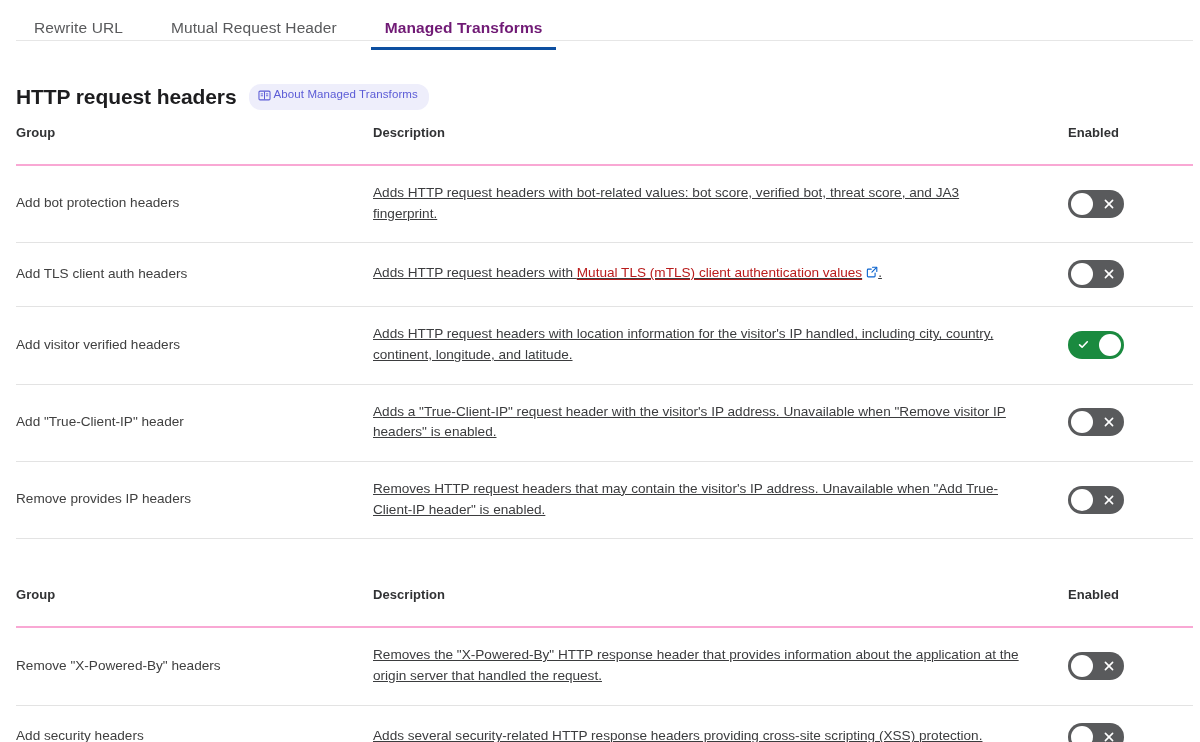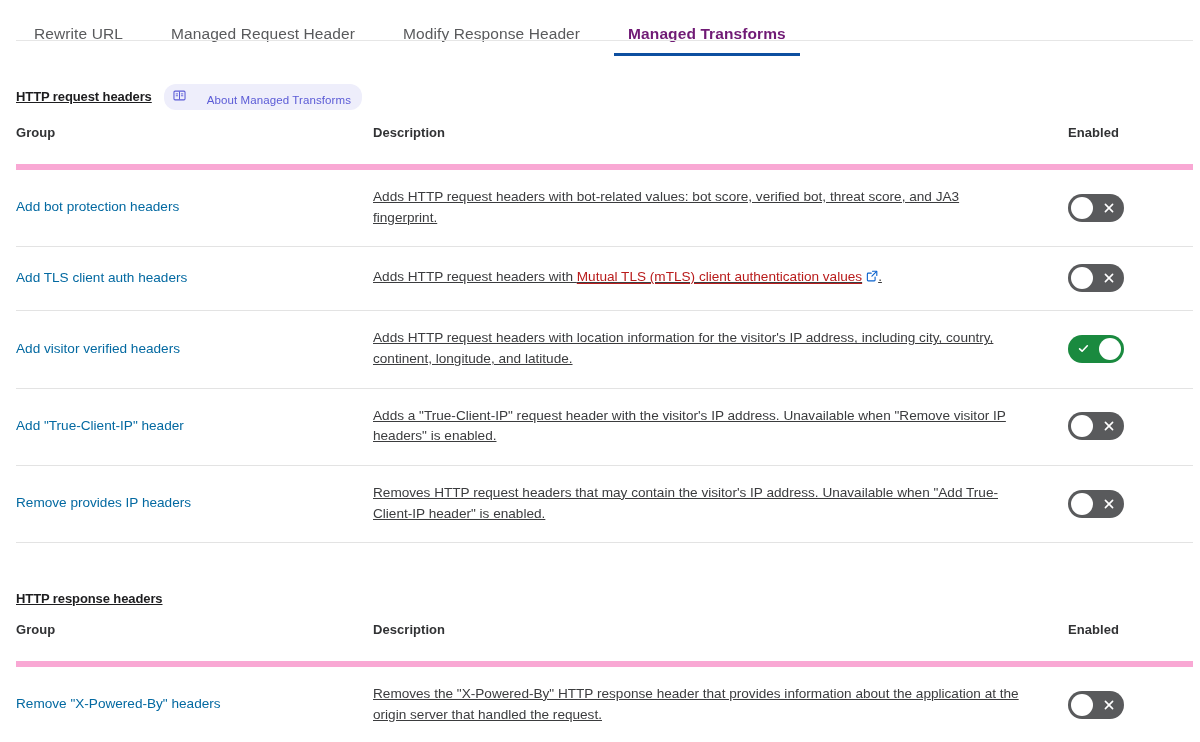--- a/index.html
+++ b/index.html
@@ -15,21 +15,21 @@
     overflow: hidden;
     font-family: "Liberation Sans", sans-serif;
     color: #232324;
     -webkit-font-smoothing: antialiased;
   }
 
   
   .tabbar {
     position: relative;
     height: 41px;
-    padding: 14px 0 0 16px;
+    padding: 8px 0 0 16px;
     display: flex;
     align-items: flex-start;
   }
   .tabbar::after {
     content: "";
     position: absolute;
     left: 16px;
     right: 7px;
     bottom: 0;
     height: 1px;
@@ -67,32 +67,31 @@
   .section.first { margin-top: 43px; }
   .section.second { margin-top: 48px; }
 
   .section-head {
     display: flex;
     align-items: center;
     gap: 12px;
     margin-bottom: 15px;
   }
   .section-title {
-    font-size: 13px;
+    font-size: 21px;
     font-weight: 700;
     color: #1d1d1f;
     letter-spacing: -0.1px;
     line-height: 1.2;
-    text-decoration: underline;
   }
 
   .about-badge {
     display: inline-flex;
-    align-items: flex-end;
-    gap: 21px;
+    align-items: flex-start;
+    gap: 3px;
     background: #eeeefb;
     border-radius: 12px;
     padding: 4px 11px 4px 9px;
     cursor: pointer;
     white-space: nowrap;
   }
   .about-badge .label {
     font-size: 11.5px;
     color: #5b5bd6;
     letter-spacing: 0.1px;
@@ -108,35 +107,35 @@
   table.mt col.c-group { width: 357px; }
   table.mt col.c-desc  { width: auto; }
   table.mt col.c-en    { width: 125px; }
 
   table.mt thead th {
     text-align: left;
     font-size: 13px;
     font-weight: 700;
     color: #313234;
     padding: 0 0 24px 0;
-    border-bottom: 6px solid #f9a8d4;
+    border-bottom: 2px solid #f9a8d4;
     vertical-align: bottom;
     letter-spacing: 0.05px;
   }
   table.mt tbody td {
     border-bottom: 1px solid #e3e3e3;
     padding: 17px 0 18px 0;
     vertical-align: middle;
     font-size: 13.6px;
     color: #3b3c3e;
     line-height: 1.52;
   }
   table.mt tbody td.group {
     padding-right: 16px;
-    color: #0369a1;
+    color: #404040;
   }
   table.mt tbody td.desc {
     padding-right: 46px;
     color: #3b3c3e;
     text-decoration: underline;
   }
   table.mt tbody td.enabled {
     padding-left: 0;
   }
 
@@ -182,22 +181,21 @@
   }
   .toggle.on { background: #1a8a3f; }
   .toggle.on .knob { left: auto; right: 3px; }
   .toggle.on .mark { right: auto; left: 0; }
 </style>
 </head>
 <body>
 
 <div class="tabbar">
   <div class="tab">Rewrite URL</div>
-  <div class="tab">Managed Request Header</div>
-  <div class="tab">Modify Response Header</div>
+  <div class="tab">Mutual Request Header</div>
   <div class="tab active">Managed Transforms</div>
 </div>
 
 <div class="section first">
   <div class="section-head">
     <div class="section-title">HTTP request headers</div>
     <div class="about-badge">
       <span class="book-icon">
         <svg width="13" height="13" viewBox="0 0 16 16" fill="none" aria-hidden="true">
           <rect x="1.2" y="2.6" width="13.6" height="10.8" rx="1.3" stroke="#5b5bd6" stroke-width="1.3"></rect>
@@ -257,21 +255,21 @@
                 <line x1="2.4" y1="2.4" x2="9.6" y2="9.6" stroke="#ffffff" stroke-width="1.6" stroke-linecap="round"></line>
                 <line x1="9.6" y1="2.4" x2="2.4" y2="9.6" stroke="#ffffff" stroke-width="1.6" stroke-linecap="round"></line>
               </svg>
             </span>
           </span>
         </td>
       </tr>
 
       <tr>
         <td class="group">Add visitor verified headers</td>
-        <td class="desc">Adds HTTP request headers with location information for the visitor's IP address, including city, country, continent, longitude, and latitude.</td>
+        <td class="desc">Adds HTTP request headers with location information for the visitor's IP handled, including city, country, continent, longitude, and latitude.</td>
         <td class="enabled">
           <span class="toggle on">
             <span class="knob"></span>
             <span class="mark">
               <svg width="13" height="13" viewBox="0 0 13 13" fill="none" aria-hidden="true">
                 <path d="M2.6 6.8 5.1 9.2l5.2-5.4" stroke="#ffffff" stroke-width="1.6" stroke-linecap="round" stroke-linejoin="round"></path>
               </svg>
             </span>
           </span>
         </td>
@@ -306,23 +304,20 @@
               </svg>
             </span>
           </span>
         </td>
       </tr>
     </tbody>
   </table>
 </div>
 
 <div class="section second">
-  <div class="section-head">
-    <div class="section-title">HTTP response headers</div>
-  </div>
 
   <table class="mt">
     <colgroup>
         <col class="c-group">
         <col class="c-desc">
         <col class="c-en">
       </colgroup>
     <thead>
       <tr>
         <th>Group</th>

